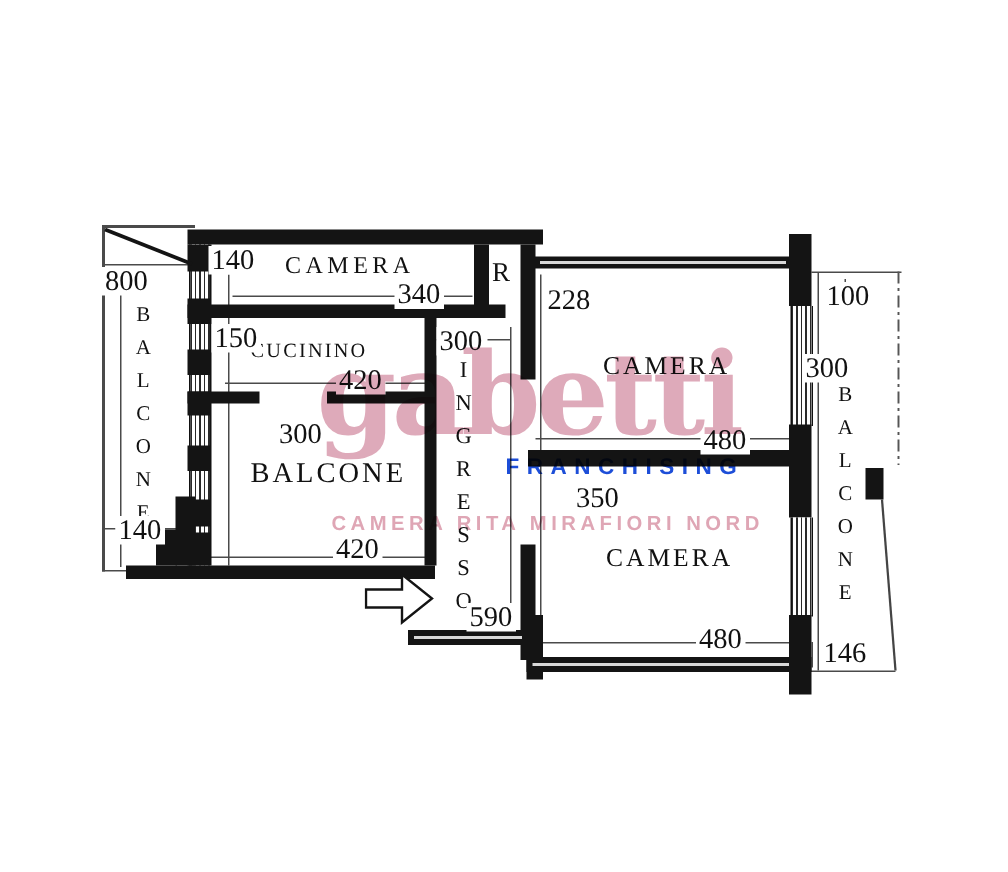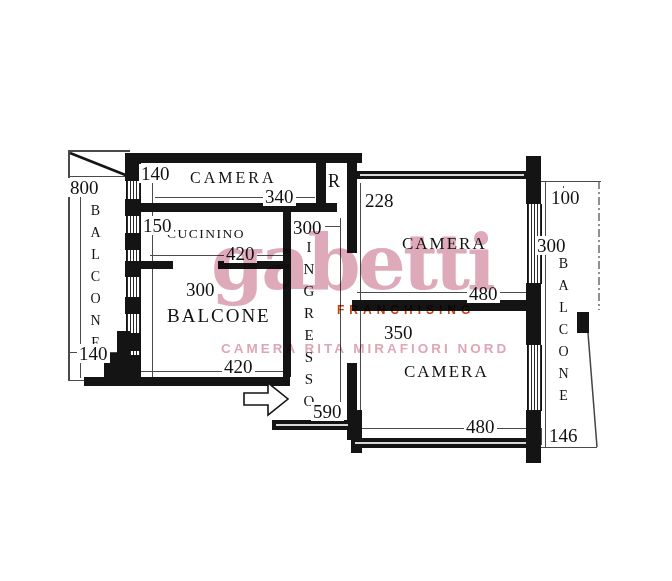--- a/index.html
+++ b/index.html
@@ -14,21 +14,21 @@
   .tlv{position:absolute;width:1px;background:#4a4a4a;}
   .dim{position:absolute;font-size:19px;line-height:1.0;background:#ffffff;padding:0 2px;white-space:nowrap;}
   .room{position:absolute;white-space:nowrap;}
   .vtext{position:absolute;writing-mode:vertical-rl;text-orientation:upright;white-space:nowrap;}
   svg.ovl{position:absolute;left:0;top:0;}
   .wm{position:absolute;left:0;top:0;width:672px;height:581px;pointer-events:none;
       mix-blend-mode:multiply;z-index:30;}
   .wm-brand{position:absolute;left:211px;top:225px;font-family:"DejaVu Serif",serif;
             font-weight:bold;font-size:76px;line-height:1;letter-spacing:-3px;color:#d99cae;opacity:.85;}
   .wm-sub{position:absolute;left:337px;top:303px;font-family:"Liberation Sans",sans-serif;
-          font-weight:bold;font-size:12px;letter-spacing:5px;color:#c2410c;}
+          font-weight:bold;font-size:15px;letter-spacing:5px;color:#1d4ed8;}
   .wm-agency{position:absolute;left:221px;top:341px;font-family:"Liberation Sans",sans-serif;
              font-weight:bold;font-size:13.5px;letter-spacing:3px;color:#dfa6b5;}
 </style>
 </head>
 <body>
 
 <div id="stage">
 
   <div class="tlh" style="left:68px;top:150px;width:62px;height:2px;"></div>
   <div class="tlv" style="left:68px;top:150px;height:231px;width:2px;"></div>

